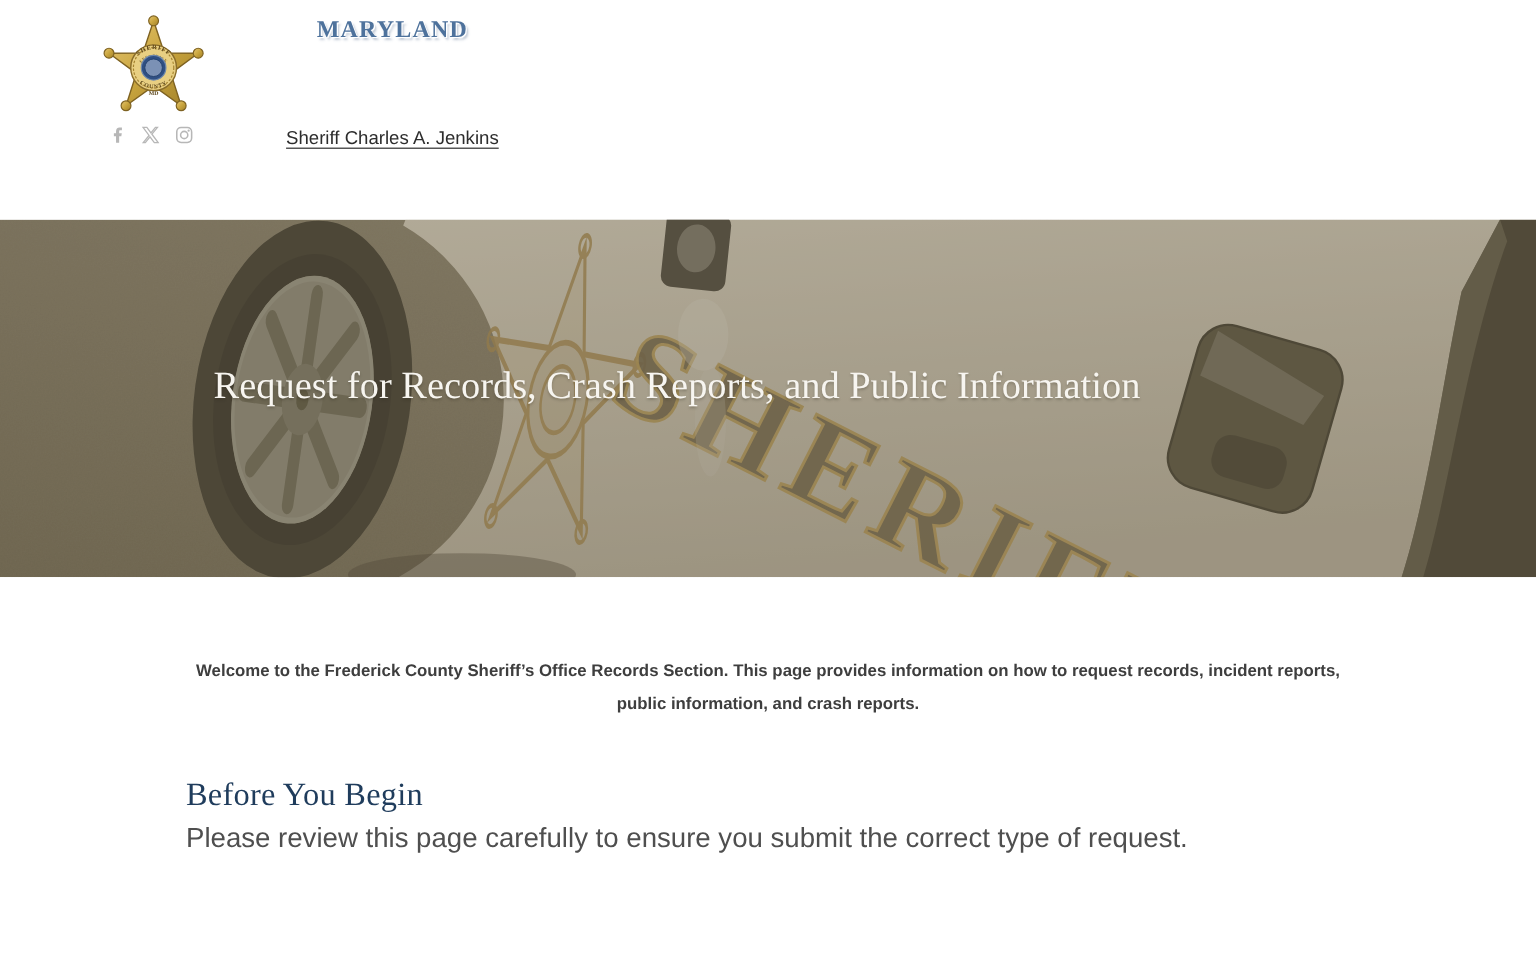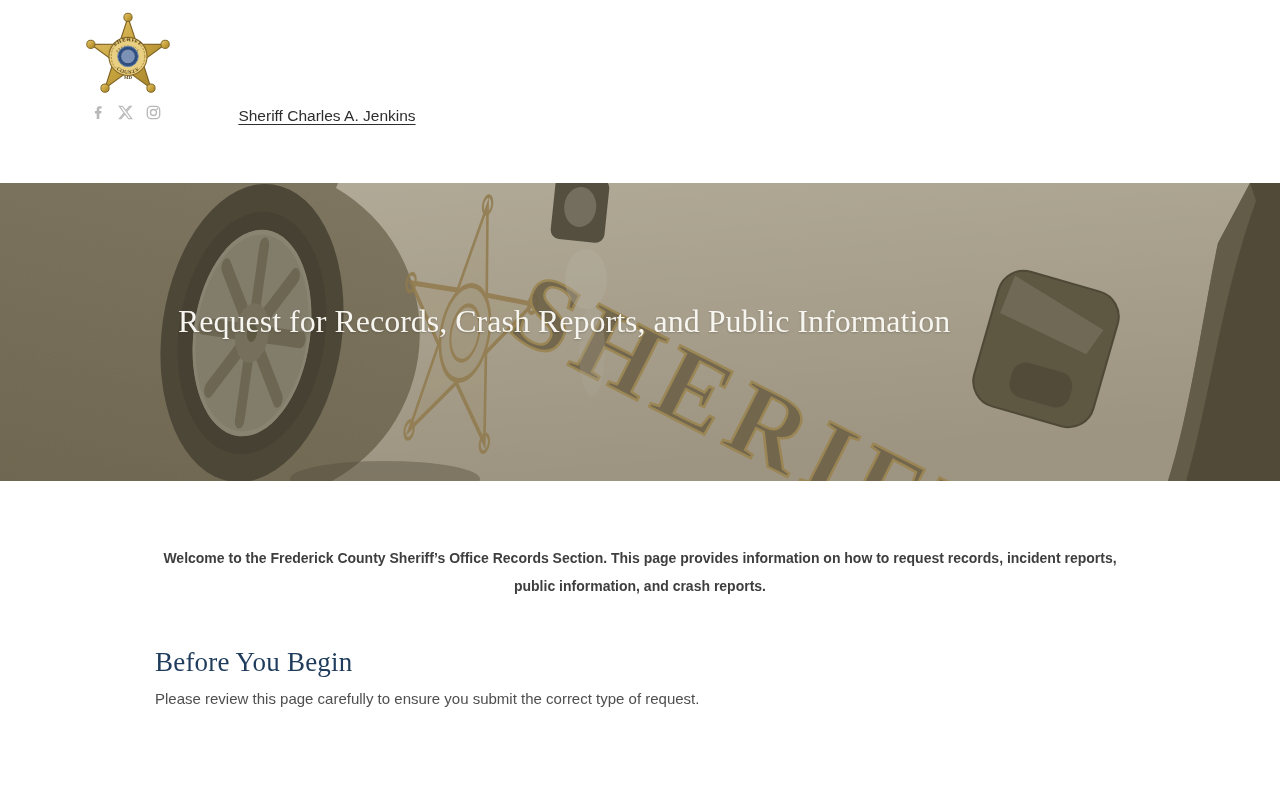--- a/index.html
+++ b/index.html
@@ -34,21 +34,21 @@
     color:#f7f5f0; font-weight:400; text-shadow:0 1px 2px rgba(40,35,25,.25); }
   .hero-title .inner { max-width:920px; margin:0 auto; }
 
   
   .content { position:relative; }
   .intro { width:990px; margin:63px auto 0; text-align:center; font-weight:bold;
     font-size:14px; line-height:28px; color:#3e3e3e; }
   .intro p + p { margin-top:28px; }
   .section-heading { margin:47px 0 0 155px; font-family:"Liberation Serif", serif;
     font-size:27px; color:#1f3c5c; font-weight:500; letter-spacing:.2px; }
-  .section-text { margin:7px 0 0 155px; font-size:15px; color:#4f4f4f; line-height:27px;
+  .section-text { margin:7px 0 0 155px; font-size:23px; color:#4f4f4f; line-height:27px;
     width:980px; }
 </style>
 </head>
 <body>
 
 <header class="site-header">
 
   <svg class="logo" viewBox="0 0 90 96">
     <defs>
       <linearGradient id="goldGrad" x1="0" y1="0" x2="1" y2="1">
@@ -79,20 +79,21 @@
         <textPath href="#arcBot" startOffset="50%" text-anchor="middle">COUNTY</textPath>
       </text>
       <circle cx="45" cy="50" r="10.5" fill="#2f4f83" stroke="#6d87ab" stroke-width="1"></circle>
       <circle cx="45" cy="50" r="7.5" fill="#b9c9df" opacity="0.55"></circle>
       <circle cx="45" cy="50" r="7.5" fill="none" stroke="#23406d" stroke-width="0.8"></circle>
       <text x="45" y="73.5" text-anchor="middle" font-family="Liberation Serif, serif" font-size="5" font-weight="bold" fill="#5a451a">MD</text>
     </g>
   </svg>
 
   <div class="brand">
+    <div class="l3">MARYLAND</div>
   </div>
 
   <div class="social">
     <svg width="15" height="15" viewBox="0 0 15 15">
       <path d="M9.6,1.2 H11.6 V3.6 H10.2 C9.5,3.6 9.3,4 9.3,4.7 V6.1 H11.5 L11.1,8.5 H9.3 V14 H6.7 V8.5 H4.9 V6.1 H6.7 V4.5 C6.7,2.3 7.7,1.2 9.6,1.2 Z" fill="#b7b7b7"></path>
     </svg>
     <svg width="15" height="15" viewBox="0 0 15 15">
       <path d="M1.2,1.2 L6.2,7.9 L1.4,13.8 H3.1 L7,9 L10.6,13.8 H13.8 L8.6,6.8 L13.2,1.2 H11.5 L7.8,5.7 L4.4,1.2 Z" fill="none" stroke="#b7b7b7" stroke-width="1.1"></path>
     </svg>
     <svg width="15" height="15" viewBox="0 0 15 15">

